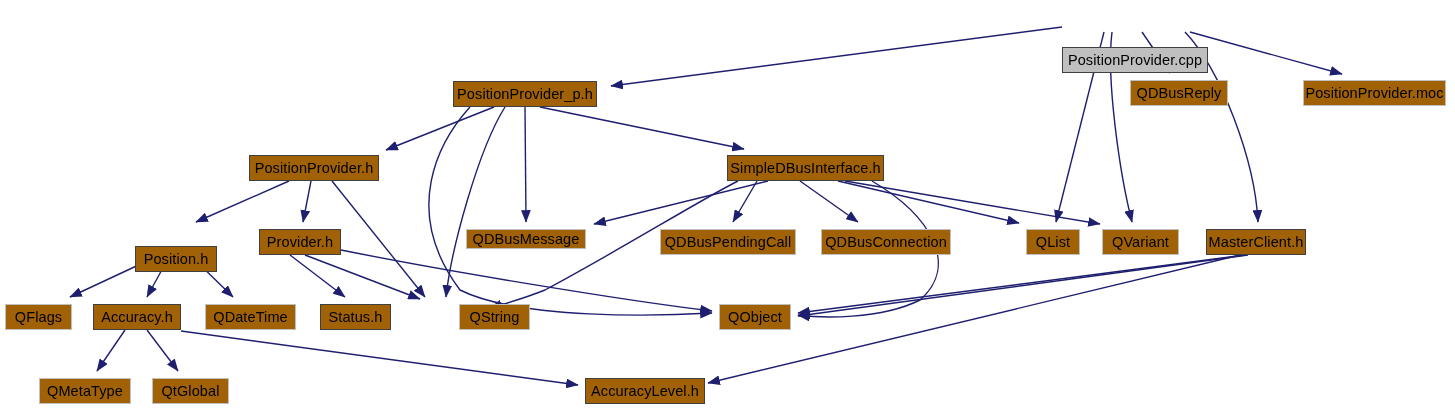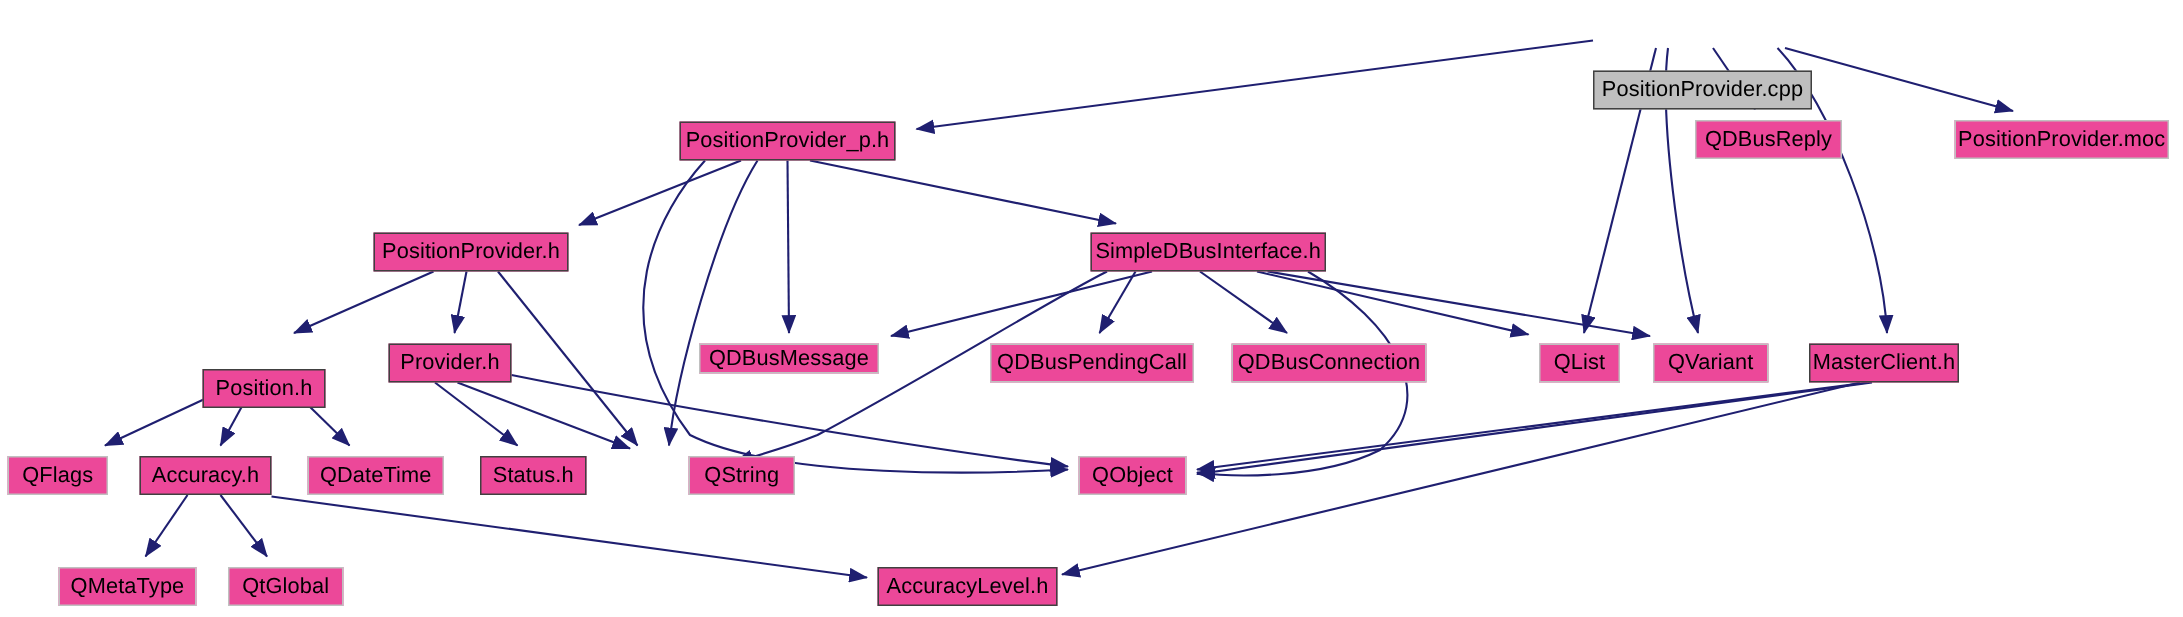--- a/index.html
+++ b/index.html
@@ -21,21 +21,21 @@
     top: 0;
     width: 1455px;
     height: 411px;
   }
   .graph-node {
     position: absolute;
     box-sizing: border-box;
     display: flex;
     align-items: center;
     justify-content: center;
-    background: #ec4899;
+    background: #a16207;
     border: 1px solid #c0c0c0;
     color: #000000;
     font-size: 14.5px;
     line-height: 1;
     white-space: nowrap;
     letter-spacing: 0.1px;
   }
   .graph-node.kind-header {
     border: 1.6px solid #404040;
   }

